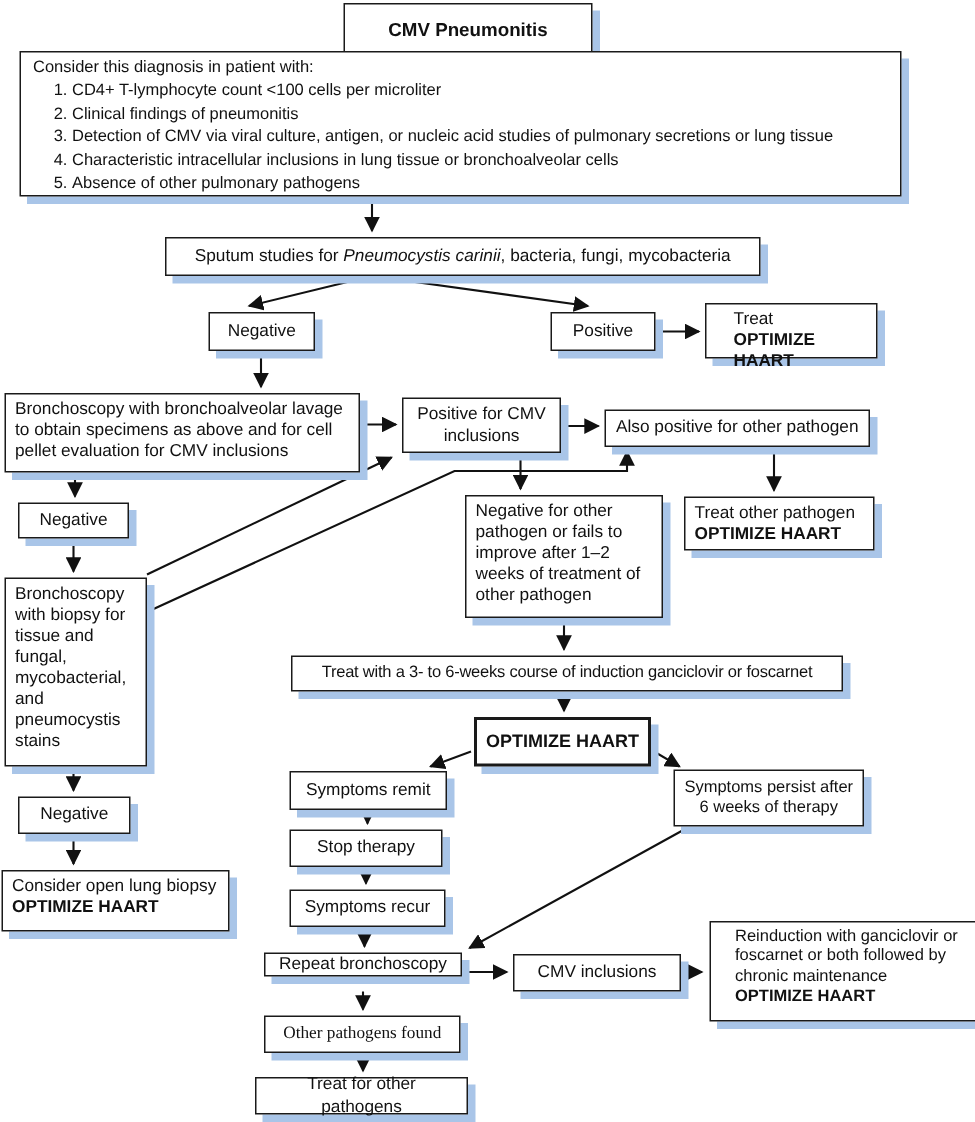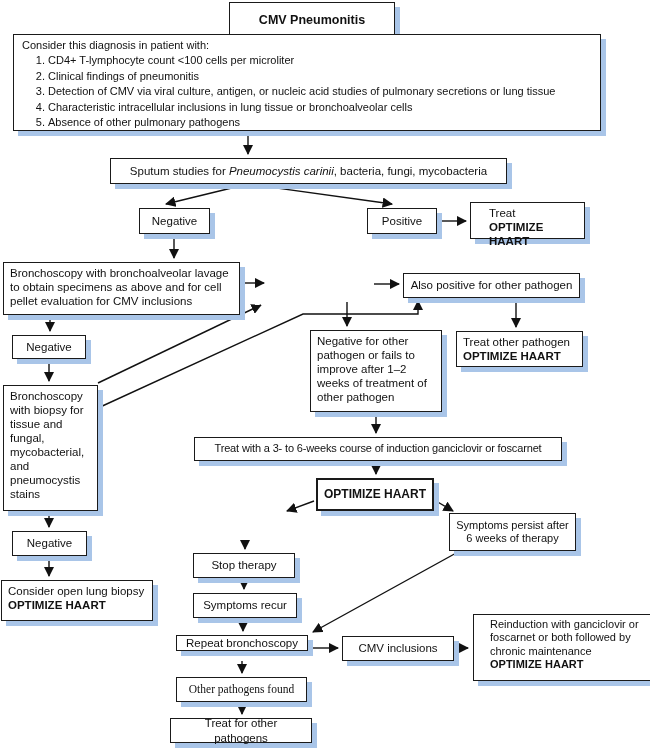--- a/index.html
+++ b/index.html
@@ -107,38 +107,40 @@
   <div class="box center" id="negative1">Negative</div>
   <div class="box center" id="positive">Positive</div>
 
   <div class="box" id="treat_haart">
     <div>Treat</div>
     <div class="b">OPTIMIZE HAART</div>
   </div>
 
   <div class="box" id="bronch_lavage">Bronchoscopy with bronchoalveolar lavage to obtain specimens as above and for cell pellet evaluation for CMV inclusions</div>
 
+  <div class="box center" id="pos_cmv">Positive for CMV inclusions</div>
 
   <div class="box center" id="also_positive">Also positive for other pathogen</div>
 
   <div class="box center" id="negative2">Negative</div>
 
   <div class="box" id="neg_other">Negative for other pathogen or fails to improve after 1–2 weeks of treatment of other pathogen</div>
 
   <div class="box" id="treat_other">
     <div>Treat other pathogen</div>
     <div class="b">OPTIMIZE HAART</div>
   </div>
 
   <div class="box" id="bronch_biopsy">Bronchoscopy with biopsy for tissue and fungal, mycobacterial, and pneumocystis stains</div>
 
   <div class="box" id="treat36">Treat with a 3- to 6-weeks course of induction ganciclovir or foscarnet</div>
 
   <div class="box center" id="optimize">OPTIMIZE HAART</div>
 
+  <div class="box center" id="symptoms_remit">Symptoms remit</div>
 
   <div class="box center" id="symptoms_persist">Symptoms persist after 6 weeks of therapy</div>
 
   <div class="box center" id="negative3">Negative</div>
 
   <div class="box center" id="stop_therapy">Stop therapy</div>
 
   <div class="box" id="consider_open">
     <div>Consider open lung biopsy</div>
     <div class="b">OPTIMIZE HAART</div>

